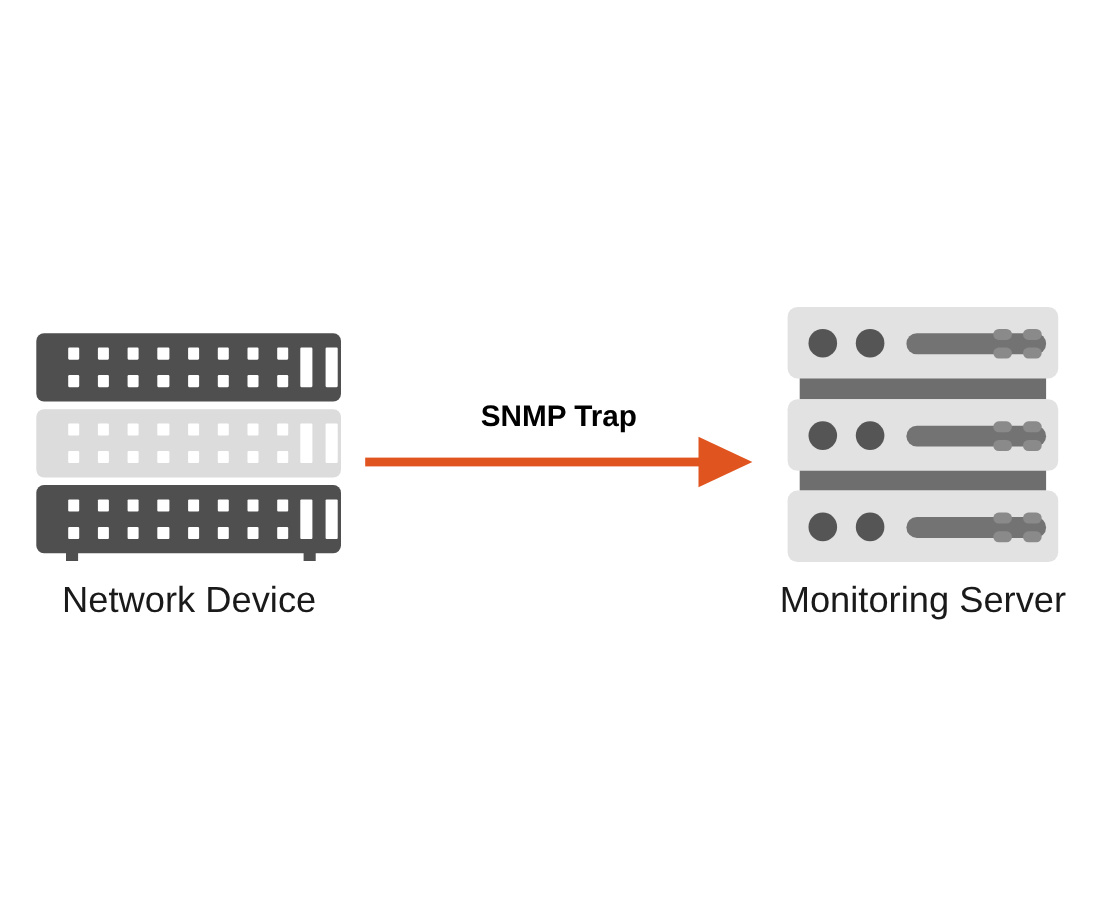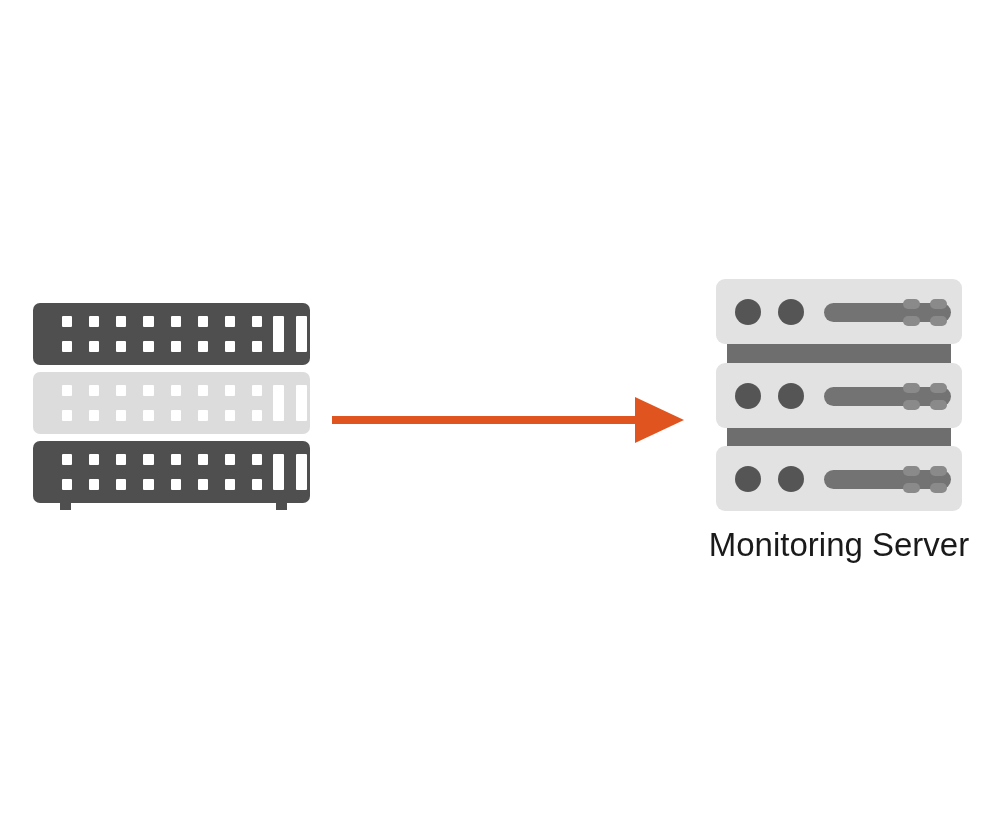--- a/index.html
+++ b/index.html
@@ -328,21 +328,23 @@
       <span class="srv-slot" style="background: rgb(115, 115, 115);"></span>
       <span class="srv-dots">
         <span class="srv-dot" style="background: rgb(138, 138, 138);"></span>
         <span class="srv-dot" style="background: rgb(138, 138, 138);"></span>
         <span class="srv-dot" style="background: rgb(138, 138, 138);"></span>
         <span class="srv-dot" style="background: rgb(138, 138, 138);"></span>
       </span>
     </div>
   </div>
 
+  <div id="snmp-label" style="color: rgb(0, 0, 0);">SNMP Trap</div>
 
   <svg id="snmp-arrow" viewBox="0 0 356 54">
     <rect id="arrow-shaft" x="2" y="23" width="310" height="8" fill="#e0551f"></rect>
     <polygon id="arrow-head" points="305,4 354,27 305,50" fill="#e0551f"></polygon>
   </svg>
 
+  <div class="caption" id="caption-network-device" style="color: rgb(26, 26, 26);">Network Device</div>
   <div class="caption" id="caption-monitoring-server" style="color: rgb(26, 26, 26);">Monitoring Server</div>
 
 </div>
 
 </body></html>

